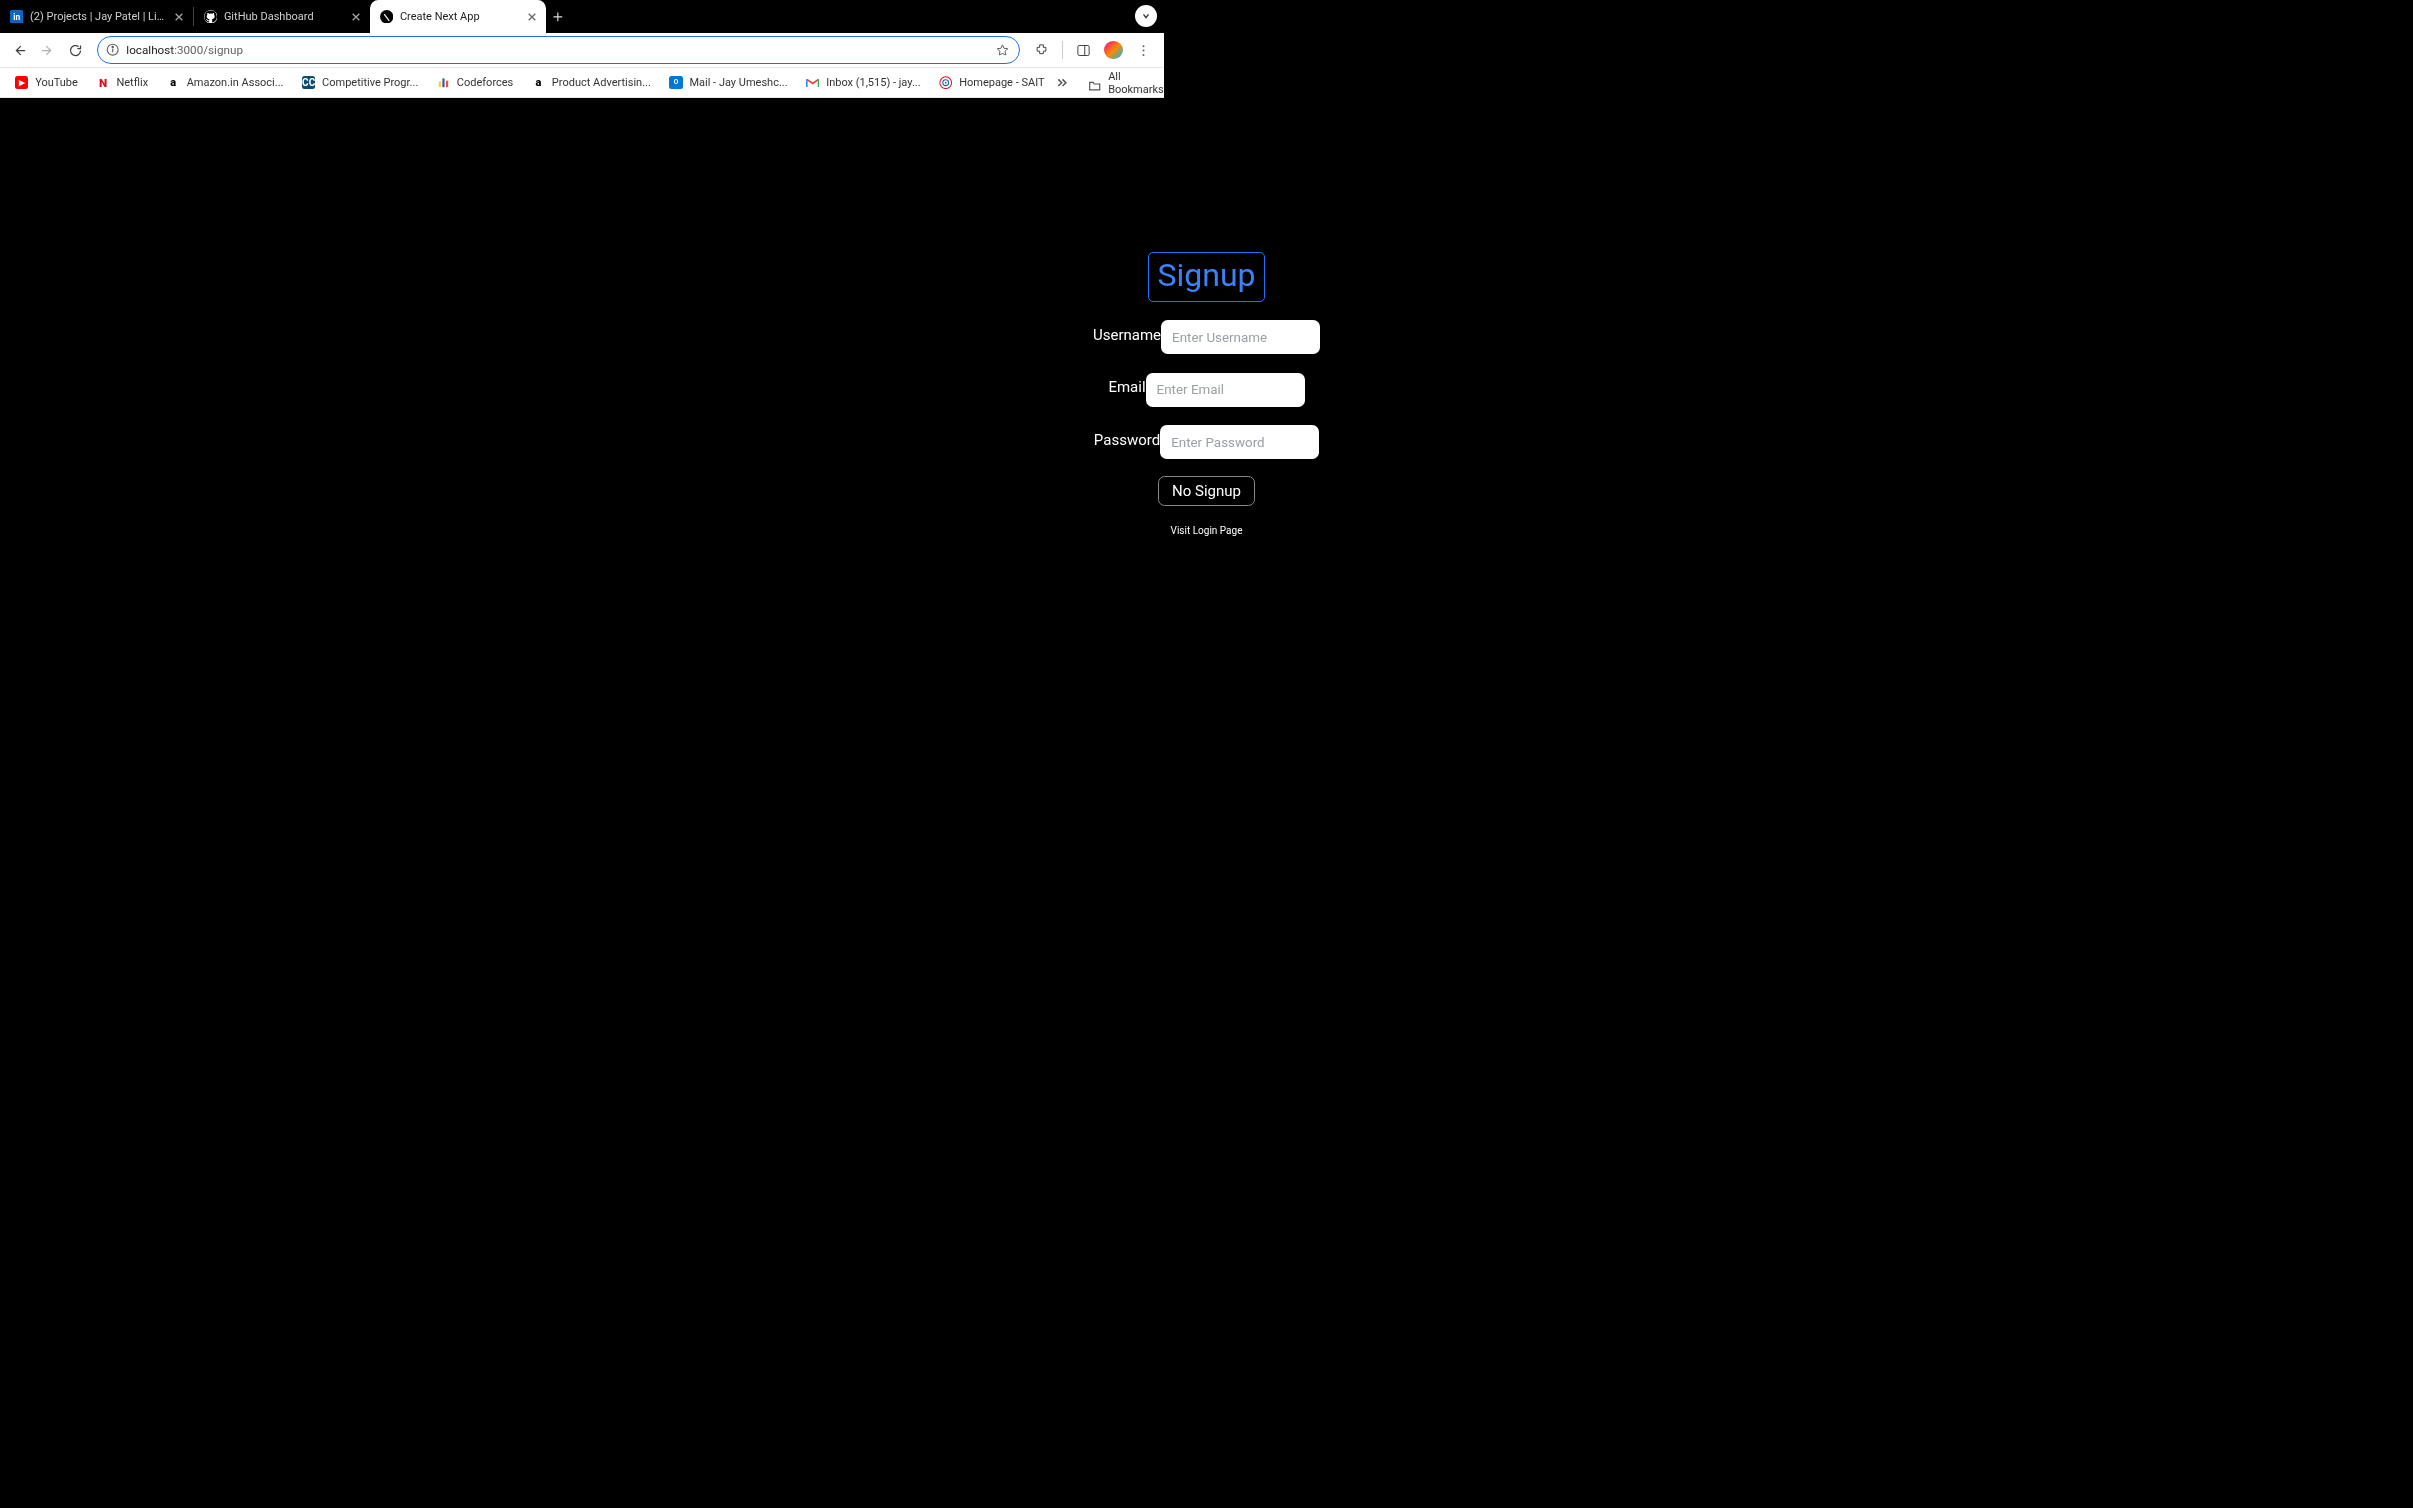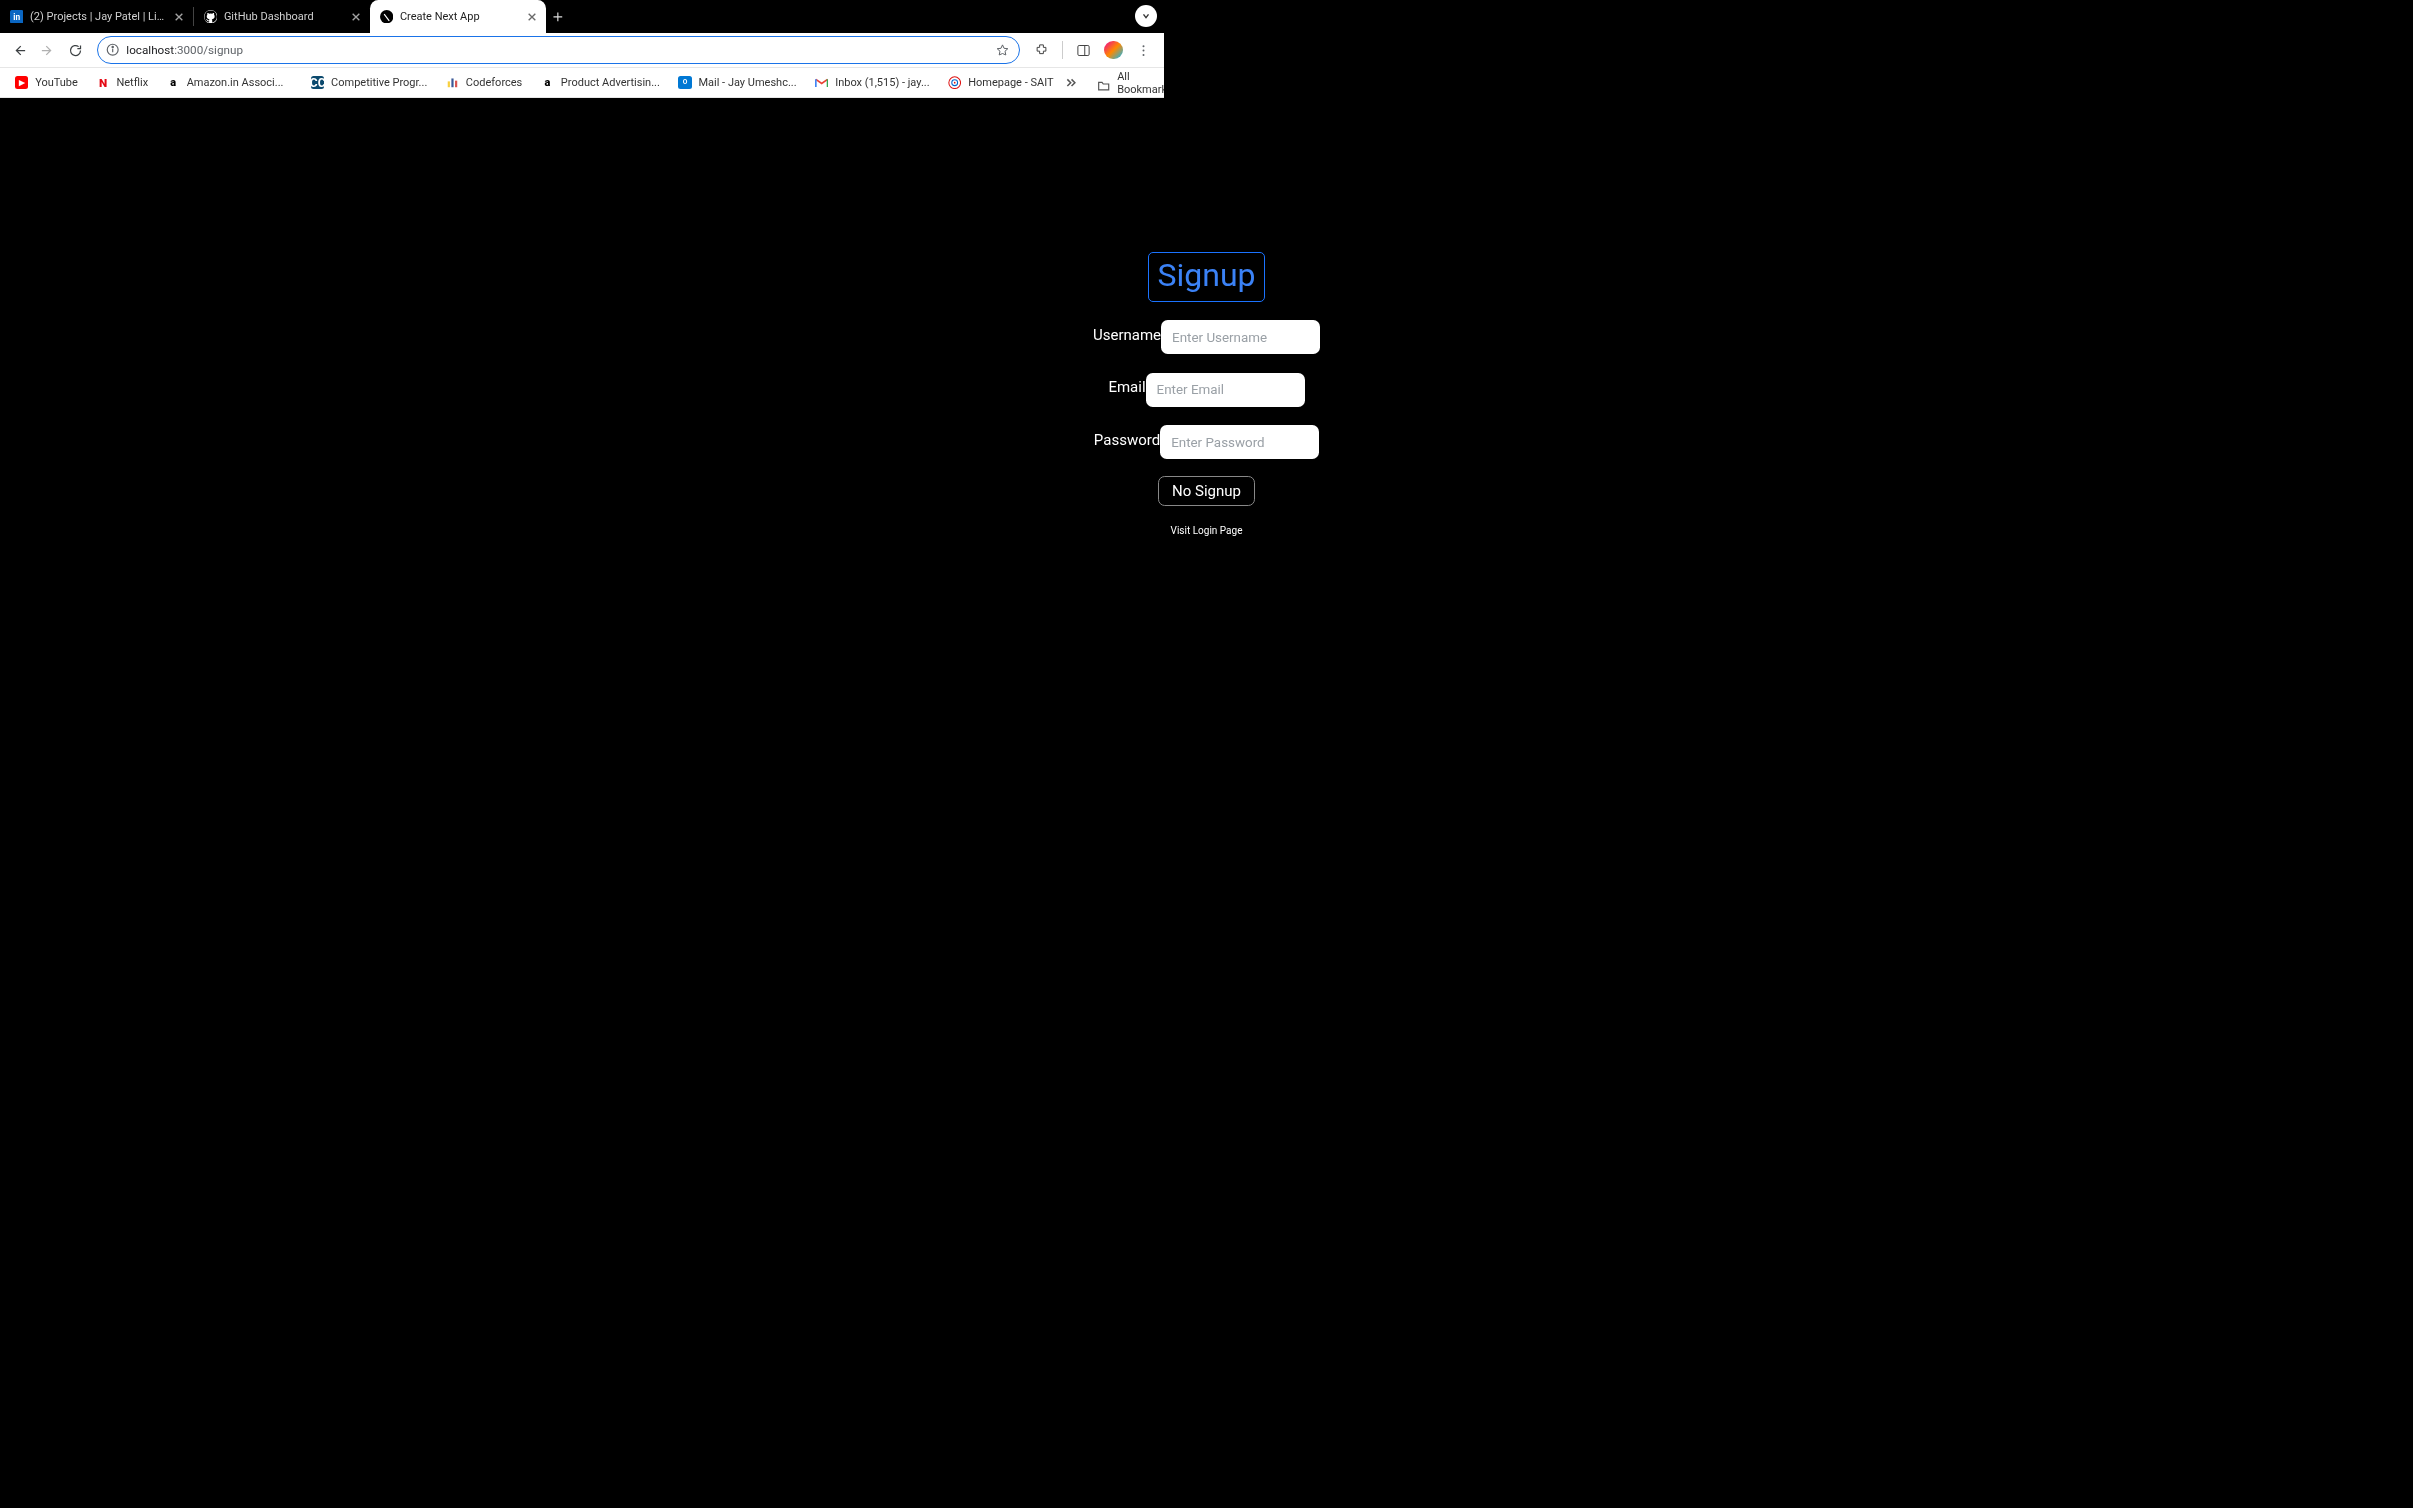--- a/index.html
+++ b/index.html
@@ -101,21 +101,21 @@
   .signup-btn {
     margin-top:17px; padding:5px 13px; font-size:15px; color:#fff;
     background:#000; border:0.8px solid #888; border-radius:6.7px;
   }
   .login-link { margin-top:18.4px; font-size:10px; color:#fff; }
 
   
   .ico-yt { background:#f00; color:#fff; display:flex; align-items:center; justify-content:center; font-size:7.5px; font-weight:700; }
   .ico-nf { color:#e50914; font-weight:900; font-size:11.7px; }
   .ico-az { color:#000; font-weight:900; font-size:11px; }
-  .ico-cc { background:#0c4a6e; color:#fff; font-size:12px; font-weight:700; display:flex; align-items:center; justify-content:center;margin-left:9px; }
+  .ico-cc { background:#0c4a6e; color:#fff; font-size:10px; font-weight:700; display:flex; align-items:center; justify-content:center; }
   .ico-cf svg { width:11.7px; height:11.7px; }
   .ico-ol { background:#0078d4; color:#fff; font-size:6.7px; font-weight:700; display:flex; align-items:center; justify-content:center; }
   .ico-gm svg { width:13.4px; height:13.4px; }
   .ico-sait svg { width:13.4px; height:13.4px; }
 </style>
 </head>
 <body>
 
 <div class="tabstrip">
 

